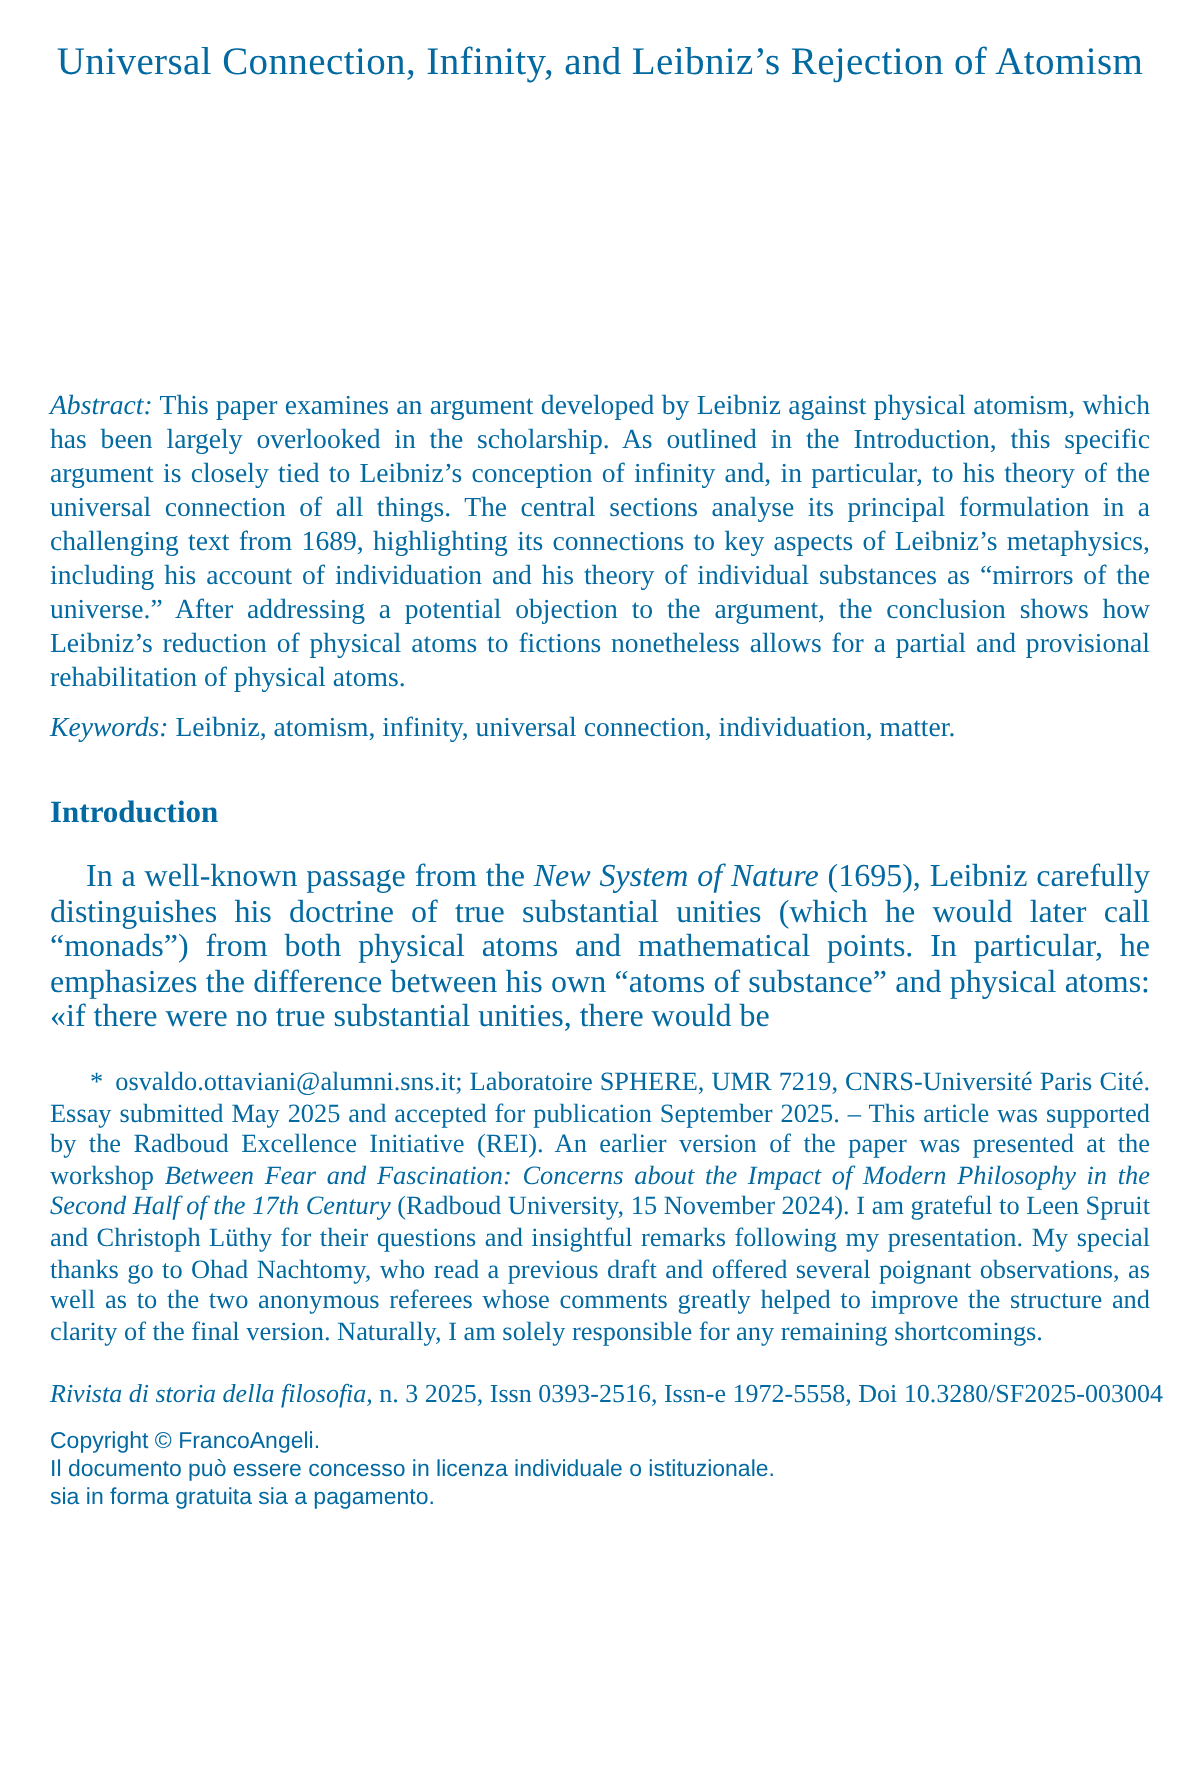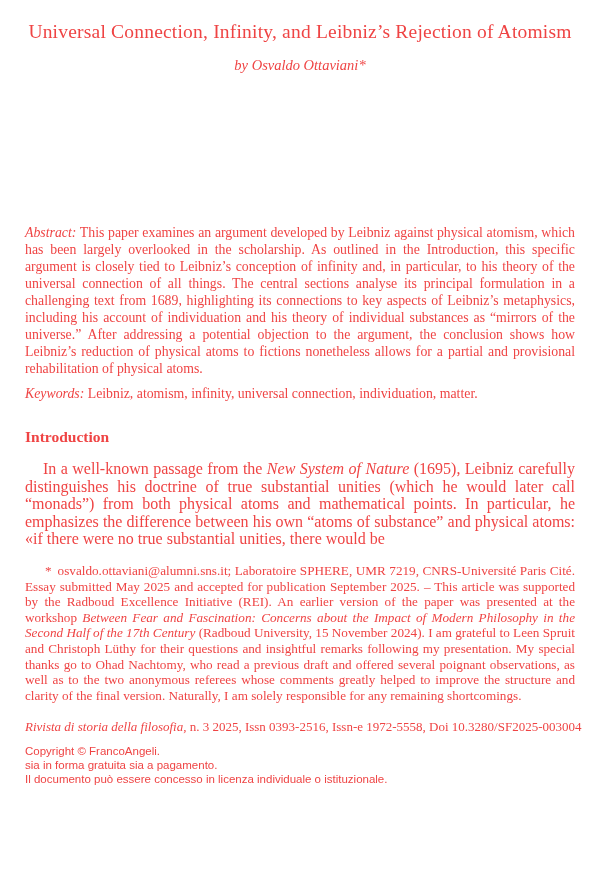--- a/index.html
+++ b/index.html
@@ -11,21 +11,21 @@
     width: 600px;
     height: 890px;
     overflow: hidden;
   }
   .page {
     box-sizing: border-box;
     width: 600px;
     height: 890px;
     padding: 20px 25px 0 25px;
     background: #ffffff;
-    color: #ef4444;
+    color: #0369a1;
     font-family: "Liberation Serif", "DejaVu Serif", serif;
   }
   .title {
     margin: 0;
     font-size: 19.5px;
     font-weight: normal;
     text-align: center;
     line-height: 24px;
     letter-spacing: 0.2px;
   }
@@ -87,33 +87,32 @@
   }
   em { font-style: italic; }
 </style>
 </head>
 <body>
 
 <div class="page">
 
   <h1 class="title">Universal Connection, Infinity, and Leibniz’s Rejection of Atomism</h1>
 
-  <div class="byline">by Osvaldo Ottaviani*</div>
 
   <p class="abstract"><em>Abstract:</em><span> This paper examines an argument developed by Leibniz against physical atomism, which has been largely overlooked in the scholarship. As outlined in the Introduction, this specific argument is closely tied to Leibniz’s conception of infinity and, in particular, to his theory of the universal connection of all things. The central sections analyse its principal formulation in a challenging text from 1689, highlighting its connections to key aspects of Leibniz’s metaphysics, including his account of individuation and his theory of individual substances as “mirrors of the universe.” After addressing a potential objection to the argument, the conclusion shows how Leibniz’s reduction of physical atoms to fictions nonetheless allows for a partial and provisional rehabilitation of physical atoms.</span></p>
 
   <p class="keywords"><em>Keywords:</em><span> Leibniz, atomism, infinity, universal connection, individuation, matter.</span></p>
 
   <h2 class="section-heading">Introduction</h2>
 
   <p class="body-para"><span>In a well-known passage from the </span><em>New System of Nature</em><span> (1695), Leibniz carefully distinguishes his doctrine of true substantial unities (which he would later call “monads”) from both physical atoms and mathematical points. In particular, he emphasizes the difference between his own “atoms of substance” and physical atoms: «if there were no true substantial unities, there would be</span></p>
 
   <div class="footnote"><span class="fn-marker">*</span><span>osvaldo.ottaviani@alumni.sns.it; Laboratoire SPHERE, UMR 7219, CNRS-Université Paris Cité. Essay submitted May 2025 and accepted for publication September 2025. – This article was supported by the Radboud Excellence Initiative (REI). An earlier version of the paper was presented at the workshop </span><em>Between Fear and Fascination: Concerns about the Impact of Modern Philosophy in the Second Half of the 17th Century</em><span> (Radboud University, 15 November 2024). I am grateful to Leen Spruit and Christoph Lüthy for their questions and insightful remarks following my presentation. My special thanks go to Ohad Nachtomy, who read a previous draft and offered several poignant observations, as well as to the two anonymous referees whose comments greatly helped to improve the structure and clarity of the final version. Naturally, I am solely responsible for any remaining shortcomings.</span></div>
 
   <div class="journal-line"><em>Rivista di storia della filosofia</em><span>, n. 3 2025, Issn 0393-2516, Issn-e 1972-5558, Doi 10.3280/SF2025-003004</span></div>
 
   <div class="copyright">
     <div>Copyright © FrancoAngeli.</div>
+    <div>Il documento può essere concesso in licenza individuale o istituzionale.</div>
     <div>sia in forma gratuita sia a pagamento.</div>
-    <div>Il documento può essere concesso in licenza individuale o istituzionale.</div>
   </div>
 
 </div>
 
 </body></html>

